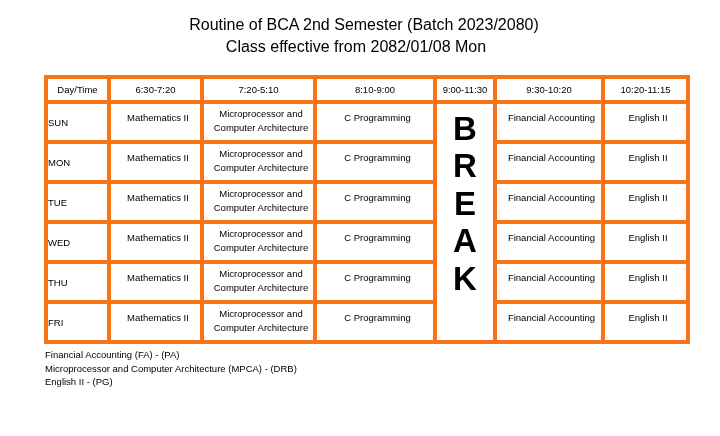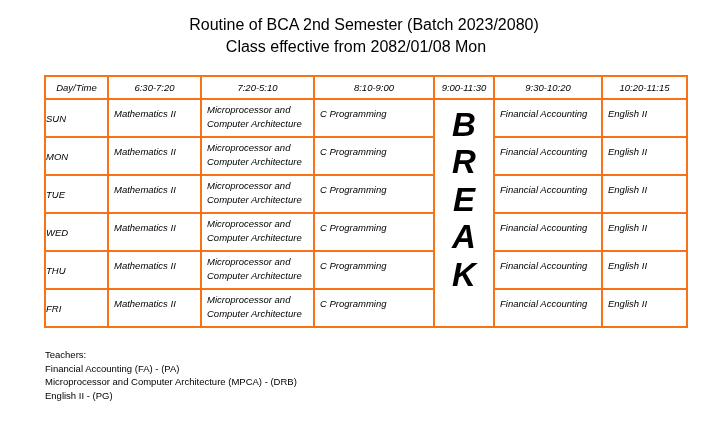--- a/index.html
+++ b/index.html
@@ -28,38 +28,37 @@
 
   table.routine {
     position: absolute;
     left: 44px;
     top: 75px;
     border-collapse: collapse;
     table-layout: fixed;
     font-size: 9.5px;
   }
   table.routine th, table.routine td {
-    border: 2px solid #f97316;
+    border: 4px solid #f97316;
     padding: 0;
     vertical-align: middle;
     overflow: hidden;
-    font-style: italic;
   }
   table.routine th {
     font-weight: normal;
     text-align: center;
     height: 21px;
   }
   table.routine td {
     height: 36px;
   }
   td.day {
   }
   td.subj {
-    text-align: left;
+    text-align: center;
     padding-left: 5px !important;
     vertical-align: top !important;
   }
   td.subj .txt {
     display: block;
     padding-top: 8px;
   }
   td.subj.two .txt {
     padding-top: 3px;
     line-height: 14px;
@@ -237,17 +236,16 @@
           <span class="txt">Financial Accounting</span>
         </td>
       <td class="subj">
           <span class="txt">English II</span>
         </td>
     </tr>
   </tbody>
 </table>
 
 <div class="teachers">
-  <div>Teachers:</div>
   <div>Financial Accounting (FA) - (PA)</div>
   <div>Microprocessor and Computer Architecture (MPCA) - (DRB)</div>
   <div>English II - (PG)</div>
 </div>
 
 </body></html>

